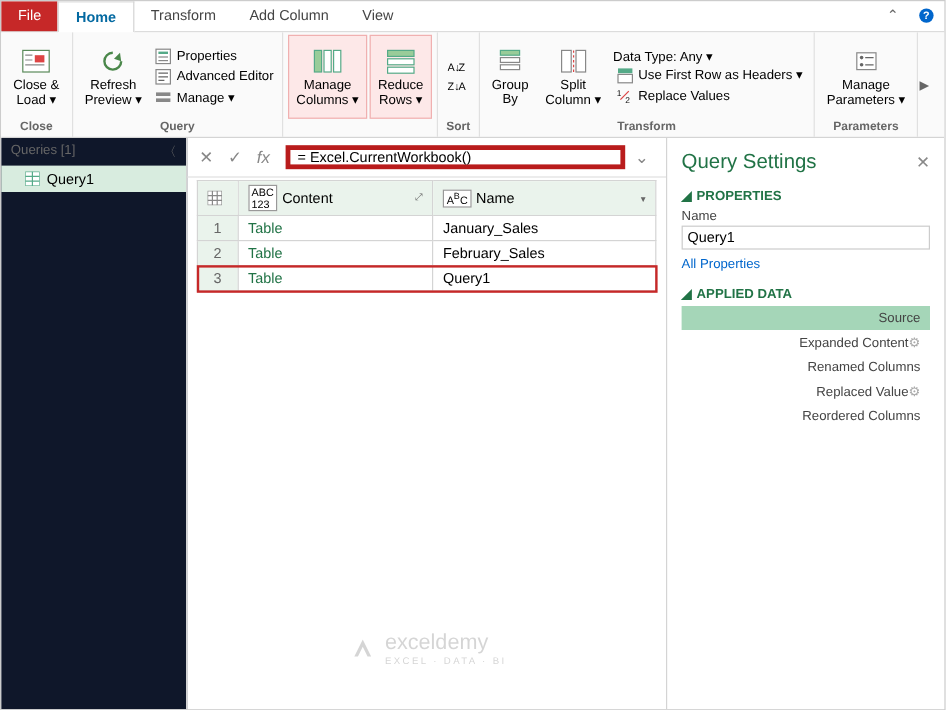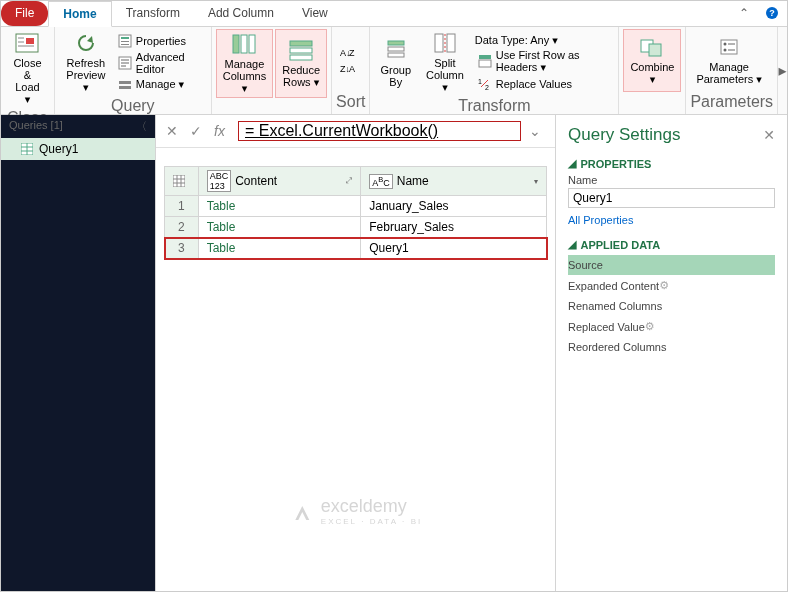--- a/index.html
+++ b/index.html
@@ -1,30 +1,30 @@
 <!DOCTYPE html>
 <html><head>
 <meta charset="utf-8">
 <style>
 * { box-sizing: border-box; margin: 0; padding: 0; font-family: 'Segoe UI', sans-serif; }
 body { background: #fff; width: 788px; height: 592px; overflow: hidden; position: relative; border: 1px solid #ccc; }
 
 
 .tabs { display: flex; height: 26px; border-bottom: 1px solid #d4d4d4; font-size: 12px; }
 .tab { padding: 5px 14px; cursor: pointer; color: #444; }
-.tab.file { background: #c62828; color: #fff; border-radius: 12px; }
+.tab.file { background: #c62828; color: #fff; }
 .tab.active { background: #fff; border: 1px solid #d4d4d4; border-bottom: 1px solid #fff; margin-bottom: -1px; color: #0369a1; font-weight: 600; }
 .collapse-icon { margin-left: auto; padding: 5px 8px; color: #666; }
 .help-icon { padding: 5px 8px; color: #0066cc; }
 
 
 .ribbon { display: flex; height: 88px; border-bottom: 1px solid #d4d4d4; background: #fafafa; }
 .ribbon-group { display: flex; flex-direction: column; border-right: 1px solid #e0e0e0; padding: 2px 4px; }
 .ribbon-group-content { display: flex; flex: 1; align-items: center; gap: 2px; }
-.ribbon-group-label { font-size: 16px; color: #666; text-align: center; padding: 1px 0; }
+.ribbon-group-label { font-size: 10px; color: #666; text-align: center; padding: 1px 0; font-weight: bold; }
 .big-btn { display: flex; flex-direction: column; align-items: center; justify-content: center; padding: 2px 6px; cursor: pointer; font-size: 11px; text-align: center; gap: 2px; height: 100%; }
 .big-btn.highlighted { background: #fde8e8; border: 1px solid #f0b0b0; }
 .big-btn .icon { width: 28px; height: 24px; display: flex; align-items: center; justify-content: center; }
 .small-btns { display: flex; flex-direction: column; gap: 1px; }
 .small-btn { display: flex; align-items: center; gap: 4px; font-size: 11px; padding: 1px 3px; cursor: pointer; }
 .small-btn .icon { width: 14px; height: 14px; }
 .sort-col { display: flex; flex-direction: column; gap: 2px; padding: 4px; }
 .sort-col .icon { width: 18px; height: 14px; cursor: pointer; }
 .datatype-row { display: flex; align-items: center; gap: 4px; font-size: 11px; }
 .expand-arrow { width: 10px; display: flex; align-items: center; justify-content: center; cursor: pointer; color: #666; align-self: stretch; }
@@ -32,46 +32,46 @@
 
 .main { display: flex; height: calc(100% - 114px); }
 .left-panel { width: 155px; border-right: 1px solid #d4d4d4; background: #0f172a; }
 .left-panel-header { display: flex; justify-content: space-between; padding: 4px 8px; font-size: 11px; color: #666; }
 .query-item { padding: 4px 10px 4px 20px; font-size: 12px; background: #d8ecdf; display: flex; align-items: center; gap: 6px; }
 .query-item .icon { width: 12px; height: 12px; }
 
 .center { flex: 1; display: flex; flex-direction: column; position: relative; }
 .formula-bar { display: flex; align-items: center; padding: 6px 10px; gap: 8px; border-bottom: 1px solid #e0e0e0; }
 .formula-bar .btn-icon { width: 16px; height: 16px; cursor: pointer; color: #888; font-size: 14px; }
-.formula-input { flex: 1; border: 1px solid #b91c1c; padding: 2px 6px; font-size: 16px; height: 20px; background: #fff; text-decoration: underline; }
-
-.data-table { margin: 18px 8px; font-size: 12px; border-collapse: collapse; }
+.formula-input { flex: 1; border: 4px solid #b91c1c; padding: 2px 6px; font-size: 12px; height: 20px; background: #fff; }
+
+.data-table { margin: 2px 8px; font-size: 12px; border-collapse: collapse; }
 .data-table th, .data-table td { border: 1px solid #d4d4d4; padding: 3px 8px; text-align: left; height: 20px; }
 .data-table th { background: #eaf3ec; font-weight: normal; position: relative; }
 .data-table .row-num { background: #eaf3ec; width: 24px; text-align: center; color: #666; }
 .data-table .corner { background: #eaf3ec; width: 24px; }
 .col-header { display: flex; align-items: center; gap: 4px; }
 .type-badge { font-size: 9px; border: 1px solid #999; padding: 0 2px; background: #fff; }
 .col-dropdown { margin-left: auto; font-size: 8px; color: #666; }
 .cell-link { color: #217346; }
 .highlighted-row { outline: 2px solid #c62828; outline-offset: -1px; }
 
-.watermark { position: absolute; bottom: 65px; left: 50%; transform: translateX(-50%); display: flex; align-items: flex-end; gap: 6px; opacity: 0.35; }
+.watermark { position: absolute; bottom: 36px; left: 50%; transform: translateX(-50%); display: flex; align-items: center; gap: 6px; opacity: 0.35; }
 .watermark-text { color: #888; font-size: 18px; font-weight: 300; }
 .watermark-sub { color: #888; font-size: 8px; letter-spacing: 2px; display: block; }
 
 .right-panel { width: 232px; border-left: 1px solid #d4d4d4; padding: 10px 12px; }
 .right-title { color: #217346; font-size: 17px; font-weight: 400; display: flex; justify-content: space-between; align-items: center; }
 .close-x { color: #888; cursor: pointer; font-size: 14px; }
 .section-head { color: #217346; font-size: 11px; font-weight: 600; margin: 12px 0 4px; display: flex; align-items: center; gap: 4px; }
 .prop-label { font-size: 11px; color: #444; margin-top: 4px; }
 .prop-input { width: 100%; border: 1px solid #ccc; padding: 2px 4px; font-size: 12px; margin-top: 2px; }
 .prop-link { font-size: 11px; color: #0066cc; margin-top: 6px; cursor: pointer; display: block; }
 .steps-list { margin-top: 4px; }
-.step { font-size: 11px; padding: 4px 8px 4px 0; display: flex; justify-content: flex-start; align-items: center; color: #444; }
+.step { font-size: 11px; padding: 4px 8px 4px 17px; display: flex; justify-content: flex-end; align-items: center; color: #444; }
 .step.active { background: #a5d6b8; }
 .step-gear { color: #aaa; font-size: 11px; }
 
 svg { display: block; }
 </style>
 </head>
 <body>
 
 <div class="tabs">
   <div class="tab file">File</div>
@@ -244,35 +244,20 @@
                 <path d="M3 10 L10 3" stroke="#d44" marker-end="url(#a)"></path>
               </svg>
             </span>
             <span>Replace Values</span>
           </div>
       </div>
     </div>
     <div class="ribbon-group-label">Transform</div>
   </div>
 
-  <div class="ribbon-group">
-    <div class="ribbon-group-content">
-      <div class="big-btn highlighted">
-        <span class="icon">
-            <svg width="26" height="22">
-              <rect x="2" y="4" width="12" height="12" fill="#fff" stroke="#5a8"></rect>
-              <rect x="10" y="8" width="12" height="12" fill="#cfe8d6" stroke="#5a8"></rect>
-            </svg>
-          </span>
-        <span style="white-space:pre-line">Combine
-▾</span>
-      </div>
-    </div>
-    <div class="ribbon-group-label">&nbsp;</div>
-  </div>
 
   <div class="ribbon-group">
     <div class="ribbon-group-content">
       <div class="big-btn">
         <span class="icon">
             <svg width="24" height="22">
               <rect x="4" y="4" width="16" height="14" fill="#fff" stroke="#888"></rect>
               <circle cx="8" cy="8" r="1.5" fill="#666"></circle>
               <circle cx="8" cy="14" r="1.5" fill="#666"></circle>
               <line x1="11" y1="8" x2="18" y2="8" stroke="#666"></line>

